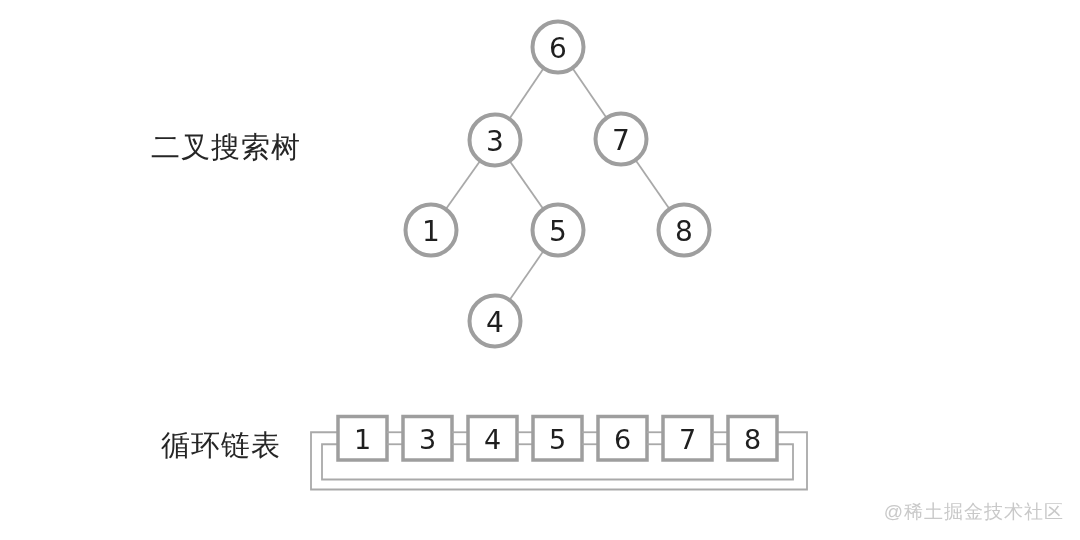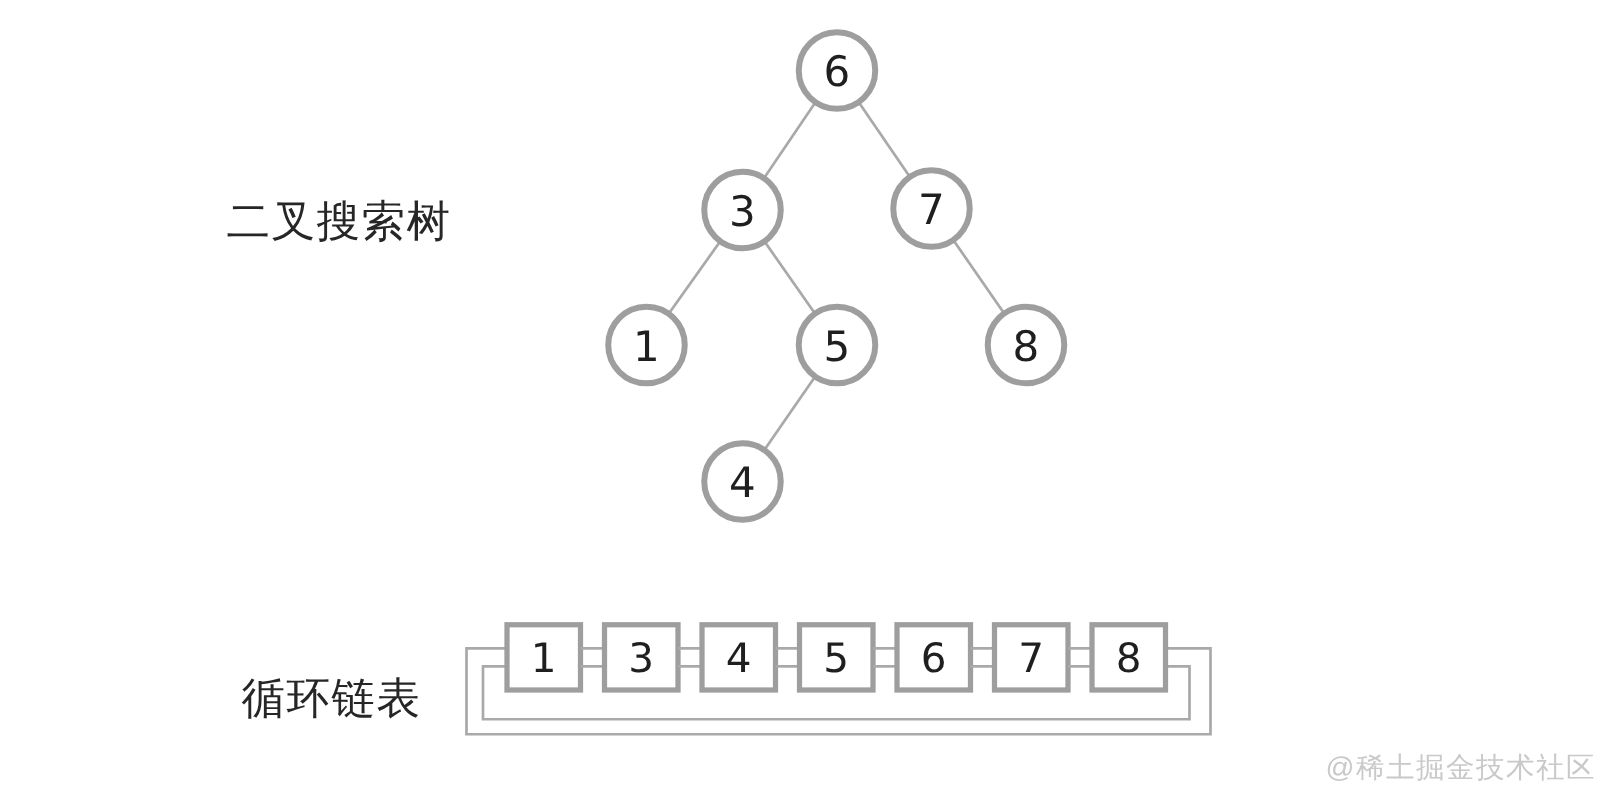--- a/index.html
+++ b/index.html
@@ -18,21 +18,21 @@
     display: block;
   }
   .label {
     position: absolute;
     color: var(--label-color, #262626);
     font-size: 29px;
     letter-spacing: 1px;
     white-space: nowrap;
   }
   .bst-label  { left: 151px; top: 128px; }
-  .list-label { left: 161px; top: 426px; margin-top: 20px; }
+  .list-label { left: 161px; top: 426px; }
   .watermark {
     position: absolute;
     right: 16px;
     top: 499px;
     font-size: 19px;
     letter-spacing: 1px;
     color: var(--watermark-color, #c9c9c9);
     white-space: nowrap;
   }
   text.node-value {

